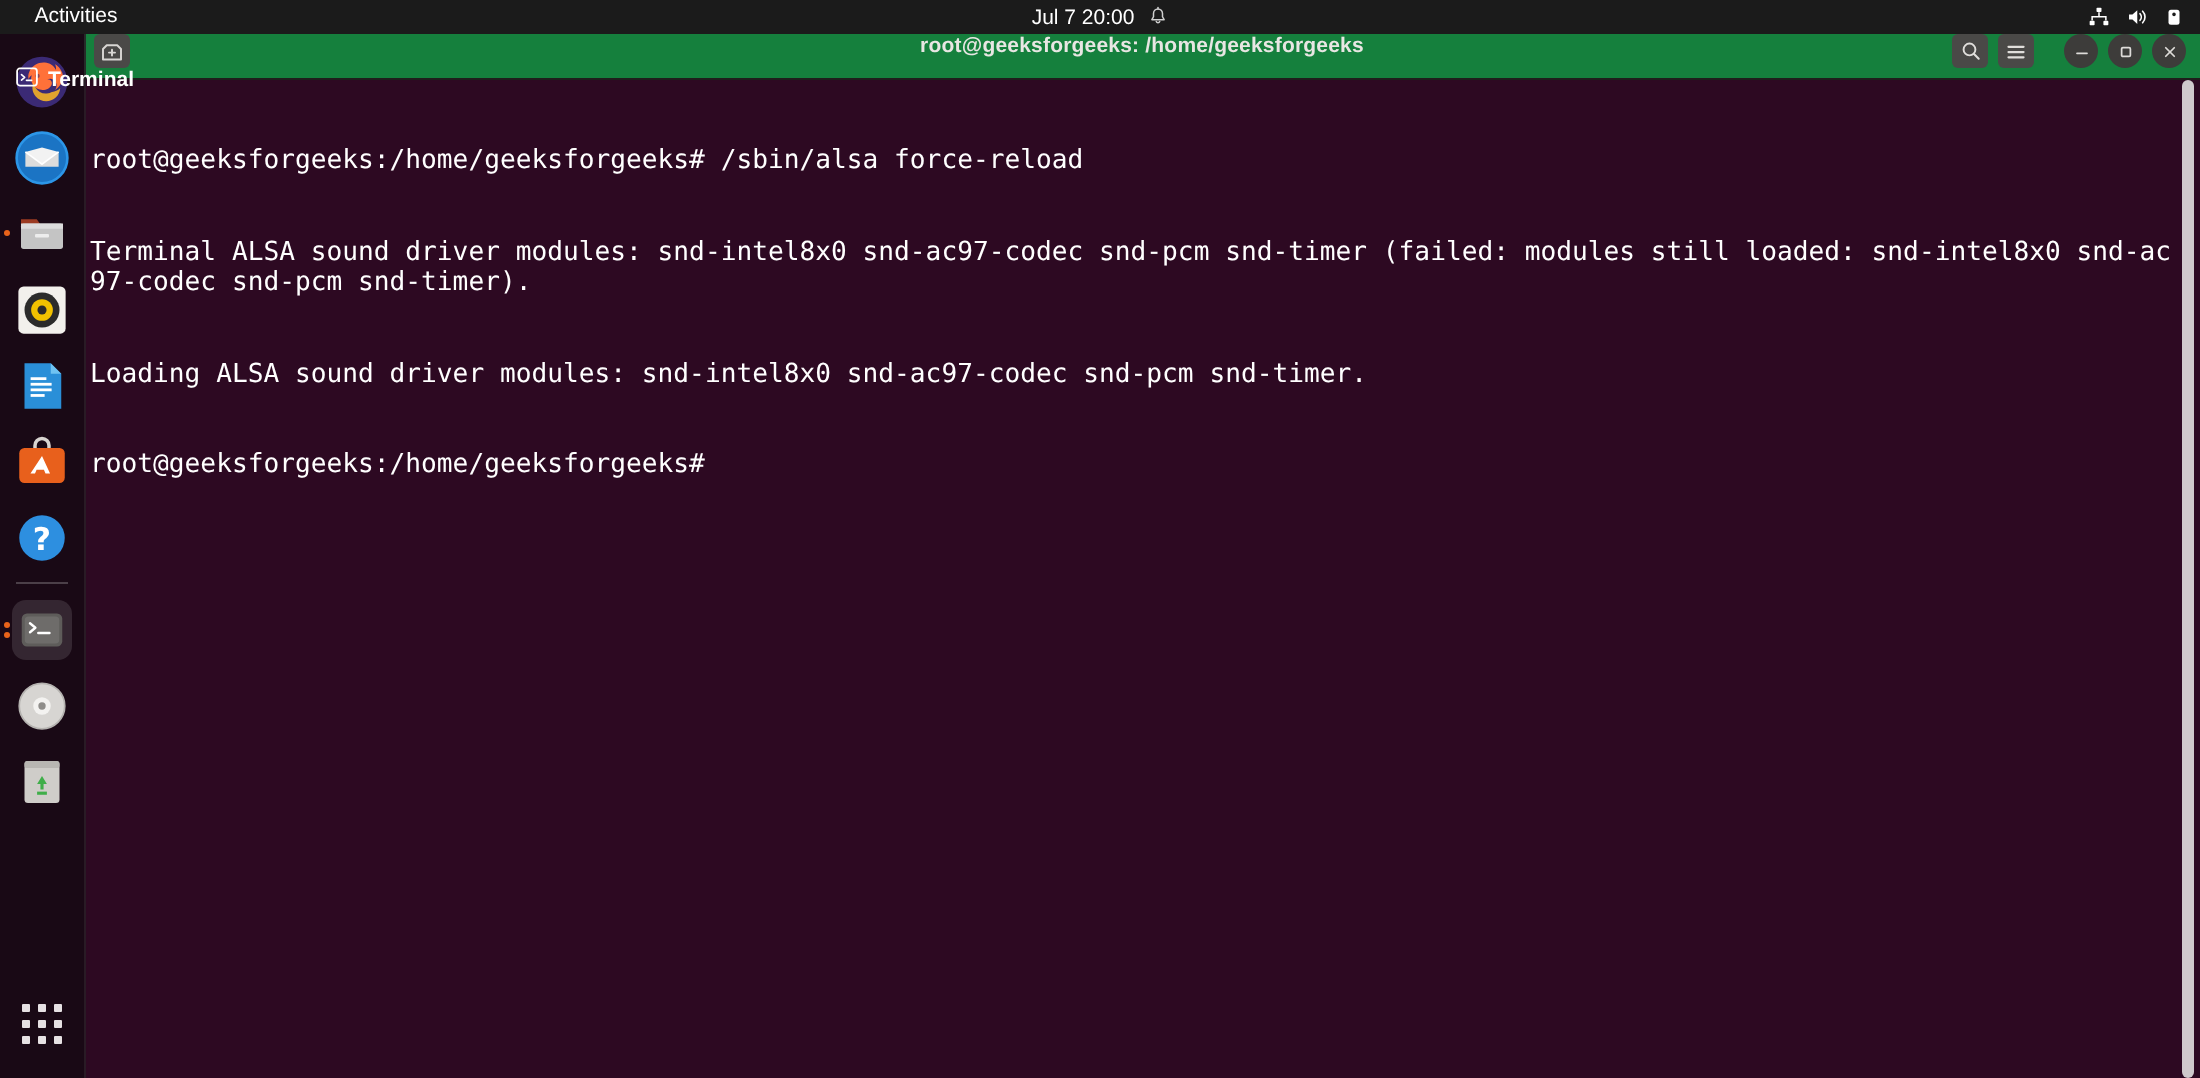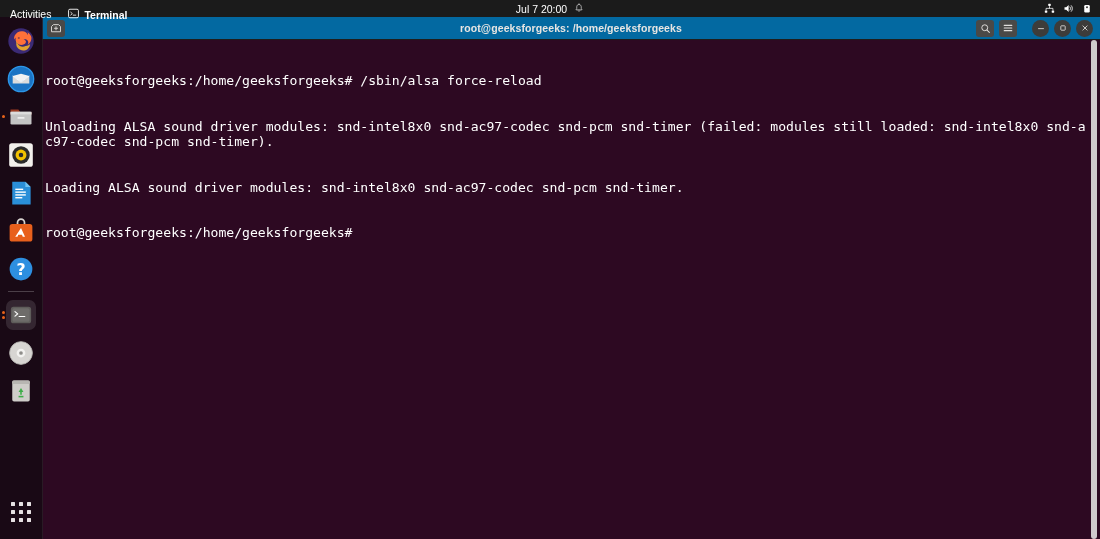--- a/index.html
+++ b/index.html
@@ -32,20 +32,21 @@
     color: #ffffff;
     font-size: 10.5px;
     z-index: 40;
   }
   .tb-left {
     position: absolute;
     left: 0; top: 0;
     height: 29px;
     display: flex;
     align-items: center;
+    flex-direction: column;
   }
   .tb-activities {
     padding: 0 9px 0 10px;
     height: 17px;
     line-height: 17px;
     font-size: 10.5px;
     color: #ffffff;
     cursor: pointer;
   }
   .tb-app {
@@ -170,24 +171,23 @@
     left: 42px; top: 17px;
     width: 1058px;
     height: 522px;
     display: flex;
     flex-direction: column;
     z-index: 10;
   }
   #titlebar {
     position: relative;
     height: 22px;
-    background: #0369a1;
+    background: #15803d;
     border-bottom: 1px solid #1f1e1c;
     display: flex;
-    align-items: center;
     flex: 0 0 auto;
   }
   .tbar-left {
     position: absolute;
     left: 5px;
     display: flex;
     align-items: center;
     gap: 4px;
   }
   .tbar-btn {
@@ -507,21 +507,21 @@
             <line x1="4.6" y1="4.6" x2="11.4" y2="11.4" stroke="#dedcd9" stroke-width="1.4" stroke-linecap="round"></line>
             <line x1="11.4" y1="4.6" x2="4.6" y2="11.4" stroke="#dedcd9" stroke-width="1.4" stroke-linecap="round"></line>
           </svg>
         </div>
       </div>
     </div>
 
     <div id="term-body">
       <div id="term-text">
         <div class="term-line">root@geeksforgeeks:/home/geeksforgeeks# /sbin/alsa force-reload</div>
-        <div class="term-line">Unloading ALSA sound driver modules: snd-intel8x0 snd-ac97-codec snd-pcm snd-timer (failed: modules still loaded: snd-intel8x0 snd-ac97-codec snd-pcm snd-timer).</div>
+        <div class="term-line">Terminal ALSA sound driver modules: snd-intel8x0 snd-ac97-codec snd-pcm snd-timer (failed: modules still loaded: snd-intel8x0 snd-ac97-codec snd-pcm snd-timer).</div>
         <div class="term-line">Loading ALSA sound driver modules: snd-intel8x0 snd-ac97-codec snd-pcm snd-timer.</div>
         <div class="term-line">root@geeksforgeeks:/home/geeksforgeeks# </div>
       </div>
       <div id="term-scrollbar">
         <div class="thumb"></div>
       </div>
     </div>
   </div>
 
 </div>

